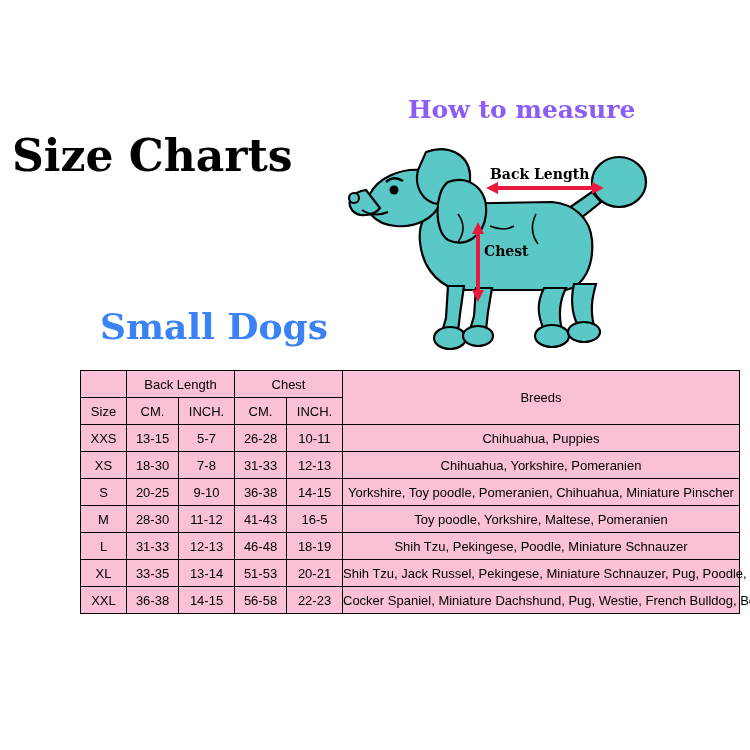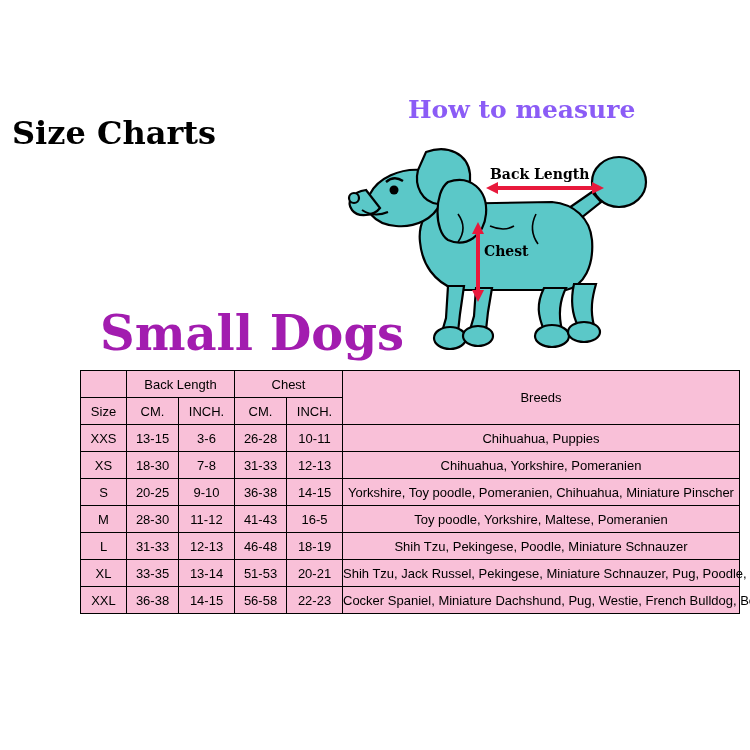--- a/index.html
+++ b/index.html
@@ -17,37 +17,37 @@
 
   #page {
     position: relative;
     width: 750px;
     height: 750px;
   }
 
   .title-main {
     position: absolute;
     left: 12px;
-    top: 114px;
-    font-family: "DejaVu Serif", serif;
-    font-weight: bold;
-    font-size: 32px;
+    top: 130px;
+    font-family: "DejaVu Serif", serif;
+    font-weight: bold;
+    font-size: 44px;
     color: #000000;
     letter-spacing: 0px;
     white-space: nowrap;
   }
 
   .title-section {
     position: absolute;
     left: 100px;
     top: 305px;
     font-family: "DejaVu Serif", serif;
     font-weight: bold;
-    font-size: 48px;
-    color: #a21caf;
+    font-size: 36px;
+    color: #3b82f6;
     white-space: nowrap;
   }
 
   .howto-title {
     position: absolute;
     left: 408px;
     top: 95px;
     font-family: "DejaVu Serif", serif;
     font-weight: bold;
     font-size: 25px;
@@ -247,21 +247,21 @@
         <th class="sub-head">CM.</th>
         <th class="sub-head">INCH.</th>
         <th class="sub-head">CM.</th>
         <th class="sub-head">INCH.</th>
       </tr>
     </thead>
     <tbody>
       <tr>
         <td class="size-cell">XXS</td>
         <td class="num-cell">13-15</td>
-        <td class="num-cell">3-6</td>
+        <td class="num-cell">5-7</td>
         <td class="num-cell">26-28</td>
         <td class="num-cell">10-11</td>
         <td class="breed-cell">Chihuahua, Puppies</td>
       </tr>
       <tr>
         <td class="size-cell">XS</td>
         <td class="num-cell">18-30</td>
         <td class="num-cell">7-8</td>
         <td class="num-cell">31-33</td>
         <td class="num-cell">12-13</td>

